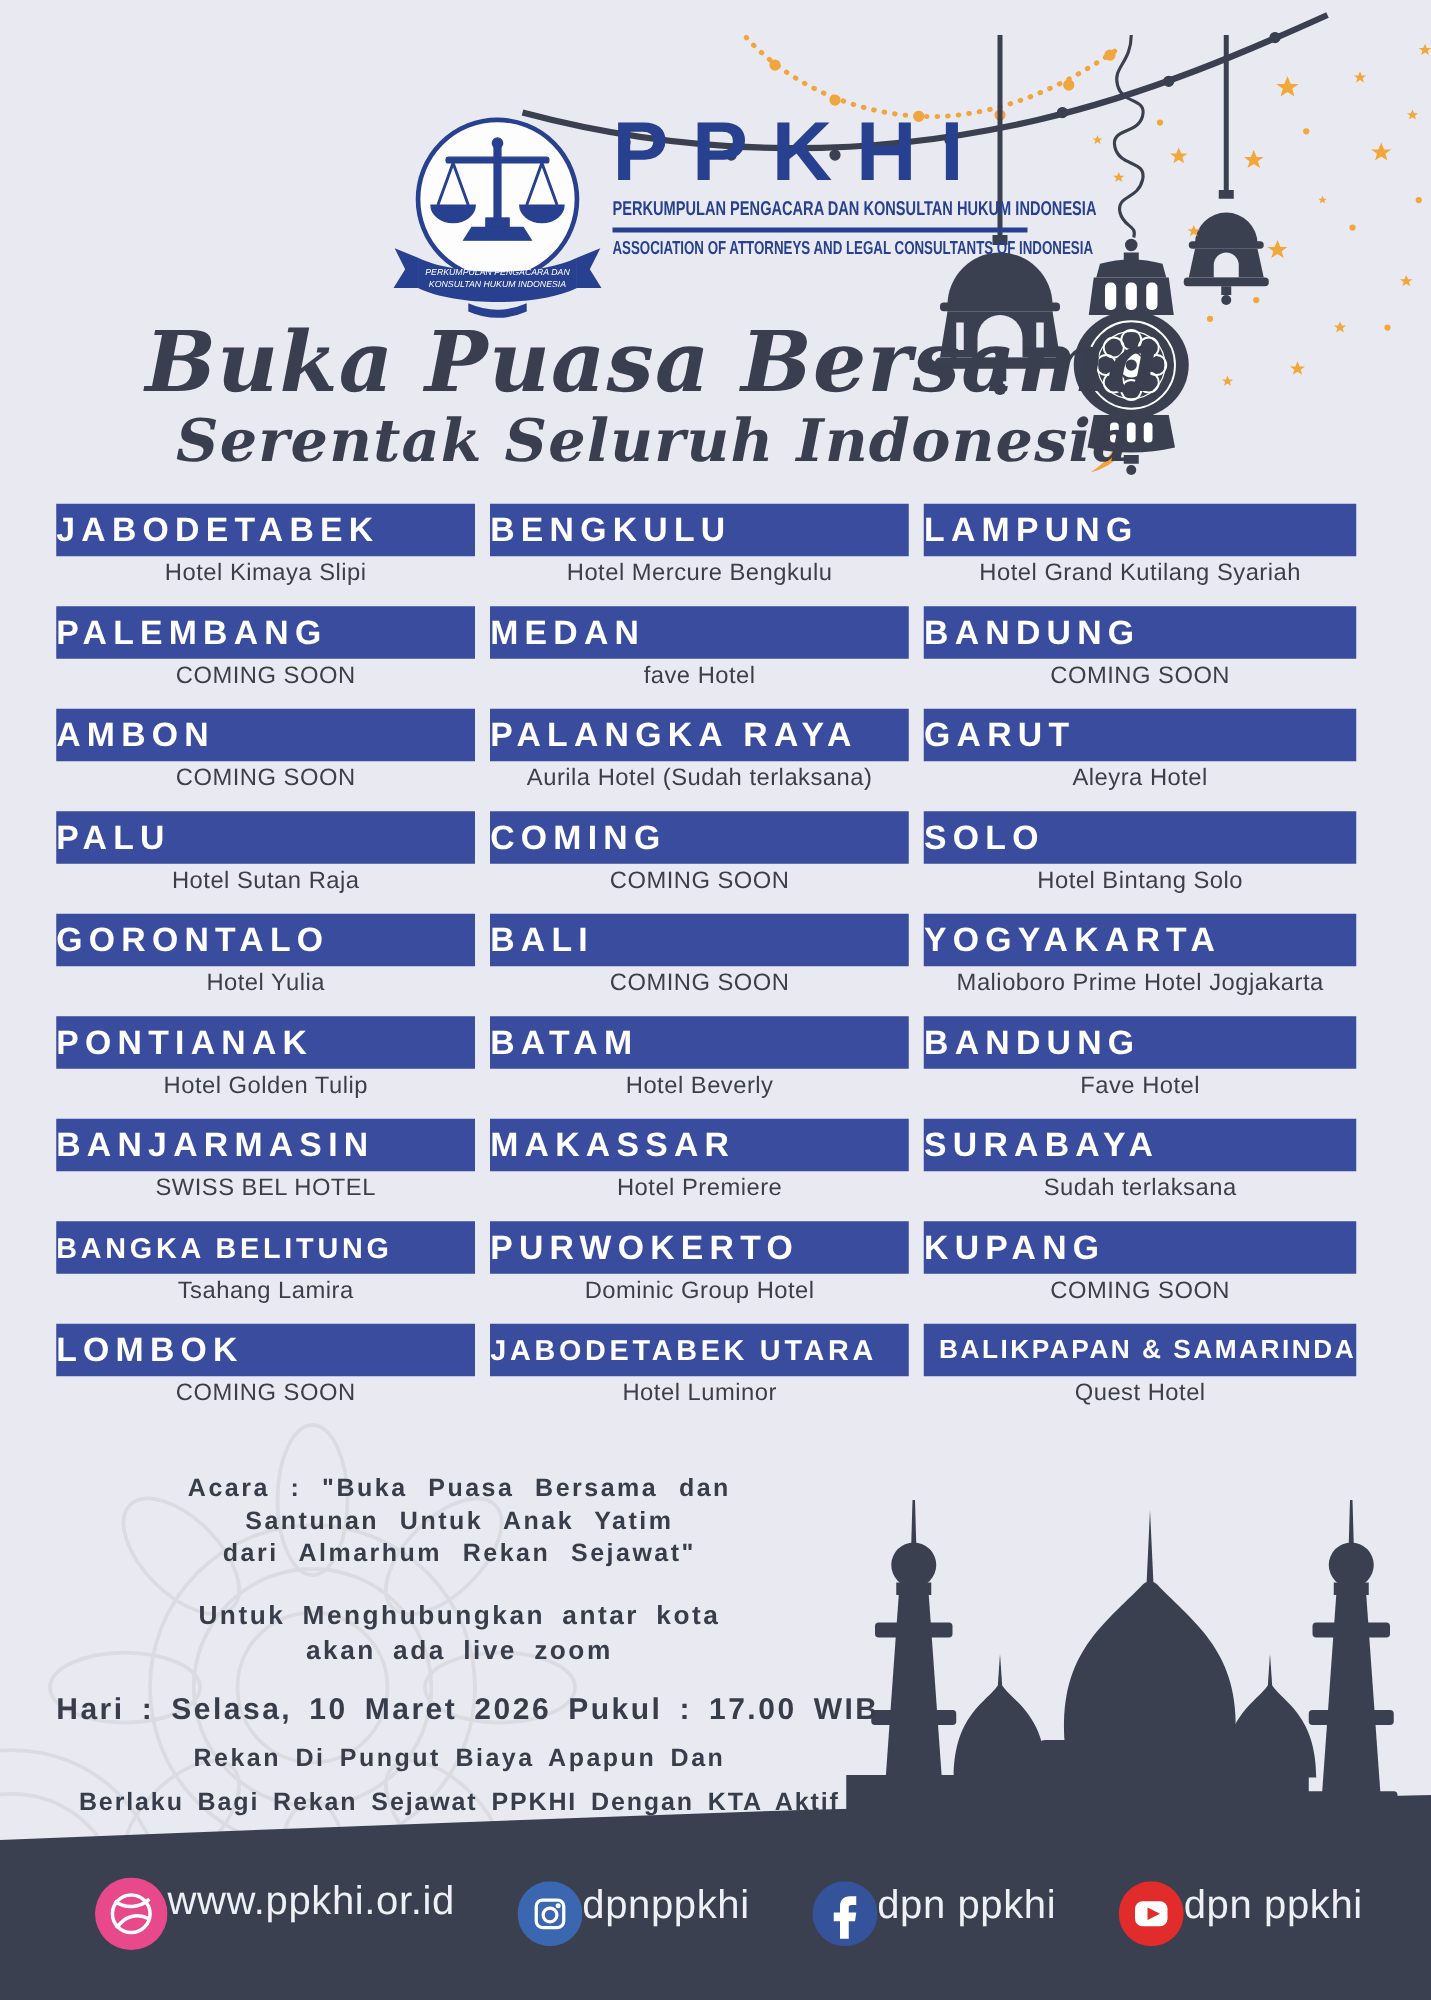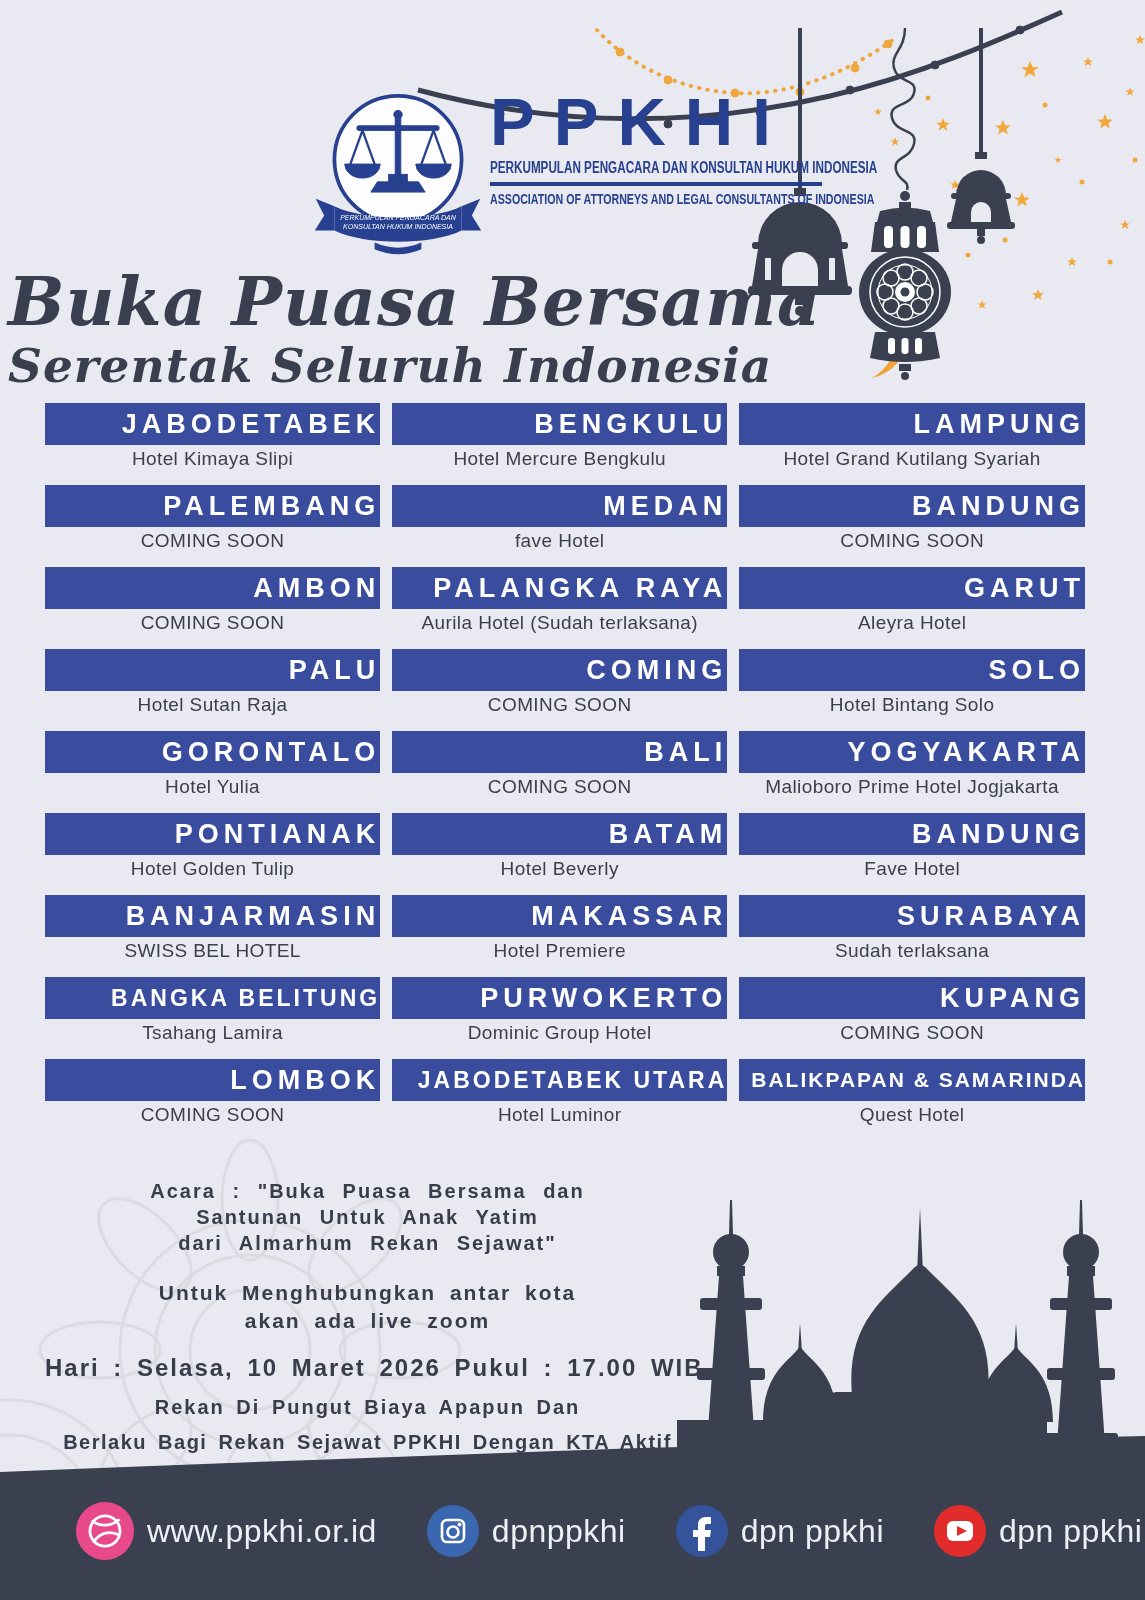--- a/index.html
+++ b/index.html
@@ -12,46 +12,46 @@
   .logo-wrap{width:172px;height:195px;flex:0 0 auto;}
   .brand{margin-left:6px;padding-top:6px;}
   .acronym{font-size:67px;font-weight:bold;color:#27408f;letter-spacing:19px;line-height:1.0;white-space:nowrap;}
   .sub-id{font-size:16px;font-weight:bold;color:#27408f;white-space:nowrap;
           transform:scaleX(.73);transform-origin:left top;margin-top:4px;}
   .rule{width:332px;height:4px;background:#27408f;margin:5px 0 4px 0;}
   .sub-en{font-size:15px;font-weight:bold;color:#27408f;white-space:nowrap;
           transform:scaleX(.71);transform-origin:left top;}
 
   
-  .title{position:absolute;top:268px;left:8px;width:1030px;text-align:left;color:#3a3f50;
+  .title{position:absolute;top:256px;left:8px;width:1030px;text-align:center;color:#3a3f50;
          font-family:"DejaVu Serif",serif;font-style:italic;z-index:4;}
   .title .t1{font-size:67px;font-weight:bold;line-height:1.02;letter-spacing:1px;}
   .title .t2{font-size:47px;font-weight:bold;margin-top:2px;letter-spacing:1px;}
 
   
   .grid{position:absolute;top:403px;left:45px;width:1040px;display:grid;
         grid-template-columns:1fr 1fr 1fr;column-gap:12px;row-gap:3px;z-index:4;}
   .cell{height:79px;}
-  .city-btn{height:42px;background:#3a4c9e;color:#fff;display:flex;align-items:center;justify-content:flex-end;}
+  .city-btn{height:42px;background:#3a4c9e;color:#fff;display:flex;align-items:center;justify-content:flex-start;}
   .city-name{font-weight:bold;font-size:27px;letter-spacing:5px;white-space:nowrap;}
   .venue{margin-top:3px;text-align:center;font-size:19px;color:#3b3f4a;letter-spacing:.4px;}
 
   
   .event{position:absolute;top:1178px;left:45px;width:645px;text-align:center;
          color:#383d4b;font-weight:bold;z-index:4;}
   .acara div{font-size:20px;line-height:26px;letter-spacing:2px;word-spacing:9px;}
   .zoomtxt{margin-top:23px;}
   .zoomtxt div{font-size:21px;line-height:28px;letter-spacing:2px;word-spacing:6px;}
   .schedule{margin-top:19px;font-size:24px;letter-spacing:2px;word-spacing:5px;white-space:nowrap;}
   .note1{margin-top:14px;font-size:20px;letter-spacing:2px;word-spacing:4px;}
   .note2{margin-top:12px;font-size:20px;letter-spacing:1.5px;word-spacing:4px;white-space:nowrap;}
 
   
   .footer{position:absolute;left:76px;bottom:40px;display:flex;align-items:center;gap:50px;z-index:6;}
-  .f-item{display:flex;align-items:center;gap:13px;}
+  .f-item{display:flex;}
   .f-label{font-size:32px;color:#eef0f6;letter-spacing:.5px;white-space:nowrap;}
 
   .deco-top{position:absolute;top:0;left:0;z-index:1;pointer-events:none;}
   .deco-bottom{position:absolute;top:1140px;left:0;z-index:2;pointer-events:none;}
   .deco-ornament{position:absolute;top:1120px;left:-50px;z-index:1;pointer-events:none;opacity:.65;}
 </style>
 </head>
 <body>
 
 <div class="poster">

